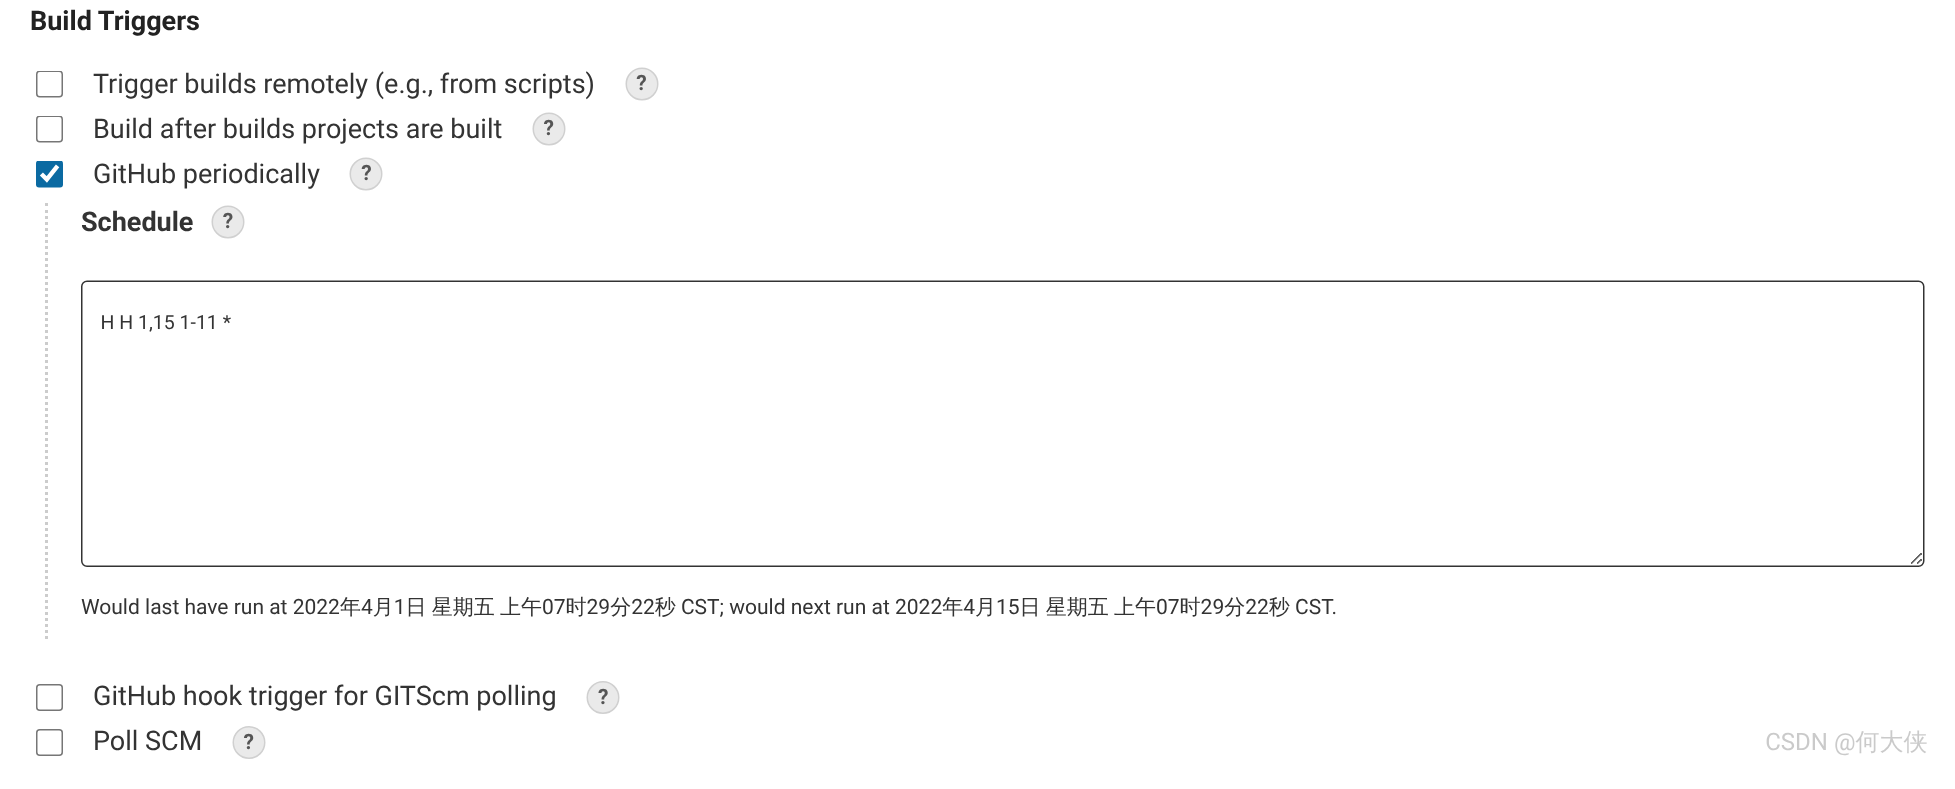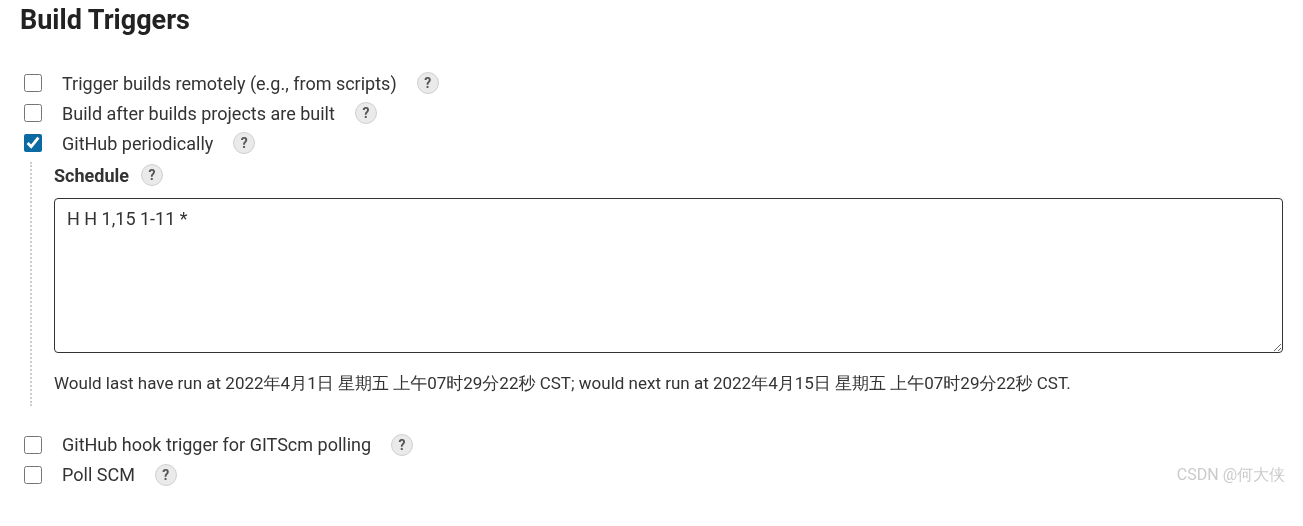--- a/index.html
+++ b/index.html
@@ -10,24 +10,24 @@
     body {
       font-family: -apple-system, BlinkMacSystemFont, "Segoe UI", Roboto, "Helvetica Neue", Arial, sans-serif;
       font-size: 16px;
       color: #333;
       background: #fff;
       padding: 0 20px;
       width: 1303px;
       position: relative;
     }
     .section-title {
-      font-size: 27px;
+      font-size: 18px;
       font-weight: 700;
       color: #222;
-      margin-bottom: 36px;
+      margin-bottom: 20px;
       padding-top: 4px;
     }
     .section-body {
       padding-left: 0;
     }
     .trigger-row {
       display: flex;
       align-items: center;
       gap: 20px;
       margin-bottom: 8px;
@@ -65,43 +65,43 @@
       border-left: 2px dotted #ccc;
       padding-left: 22px;
       padding-top: 2px;
       padding-bottom: 8px;
       margin-bottom: 28px;
     }
     .schedule-label-row {
       display: flex;
       align-items: center;
       gap: 12px;
-      margin-bottom: 12px;
+      margin-bottom: 28px;
     }
     .schedule-label {
       font-weight: 700;
       font-size: 18px;
       color: #333;
     }
     .schedule-textarea {
       width: 100%;
-      height: 155px;
-      padding: 6px 12px;
-      font-size: 18px;
+      height: 191px;
+      padding: 18px 12px;
+      font-size: 13px;
       font-family: inherit;
       border: 1px solid #333;
       border-radius: 4px;
       resize: both;
       outline: none;
       color: #333;
       line-height: 1.5;
     }
     .schedule-hint {
       margin-top: 12px;
-      font-size: 17px;
+      font-size: 14px;
       color: #333;
       line-height: 1.7;
     }
     .watermark {
       position: absolute;
       bottom: 8px;
       right: 18px;
       color: rgba(150,150,150,0.5);
       font-size: 16px;
       pointer-events: none;

